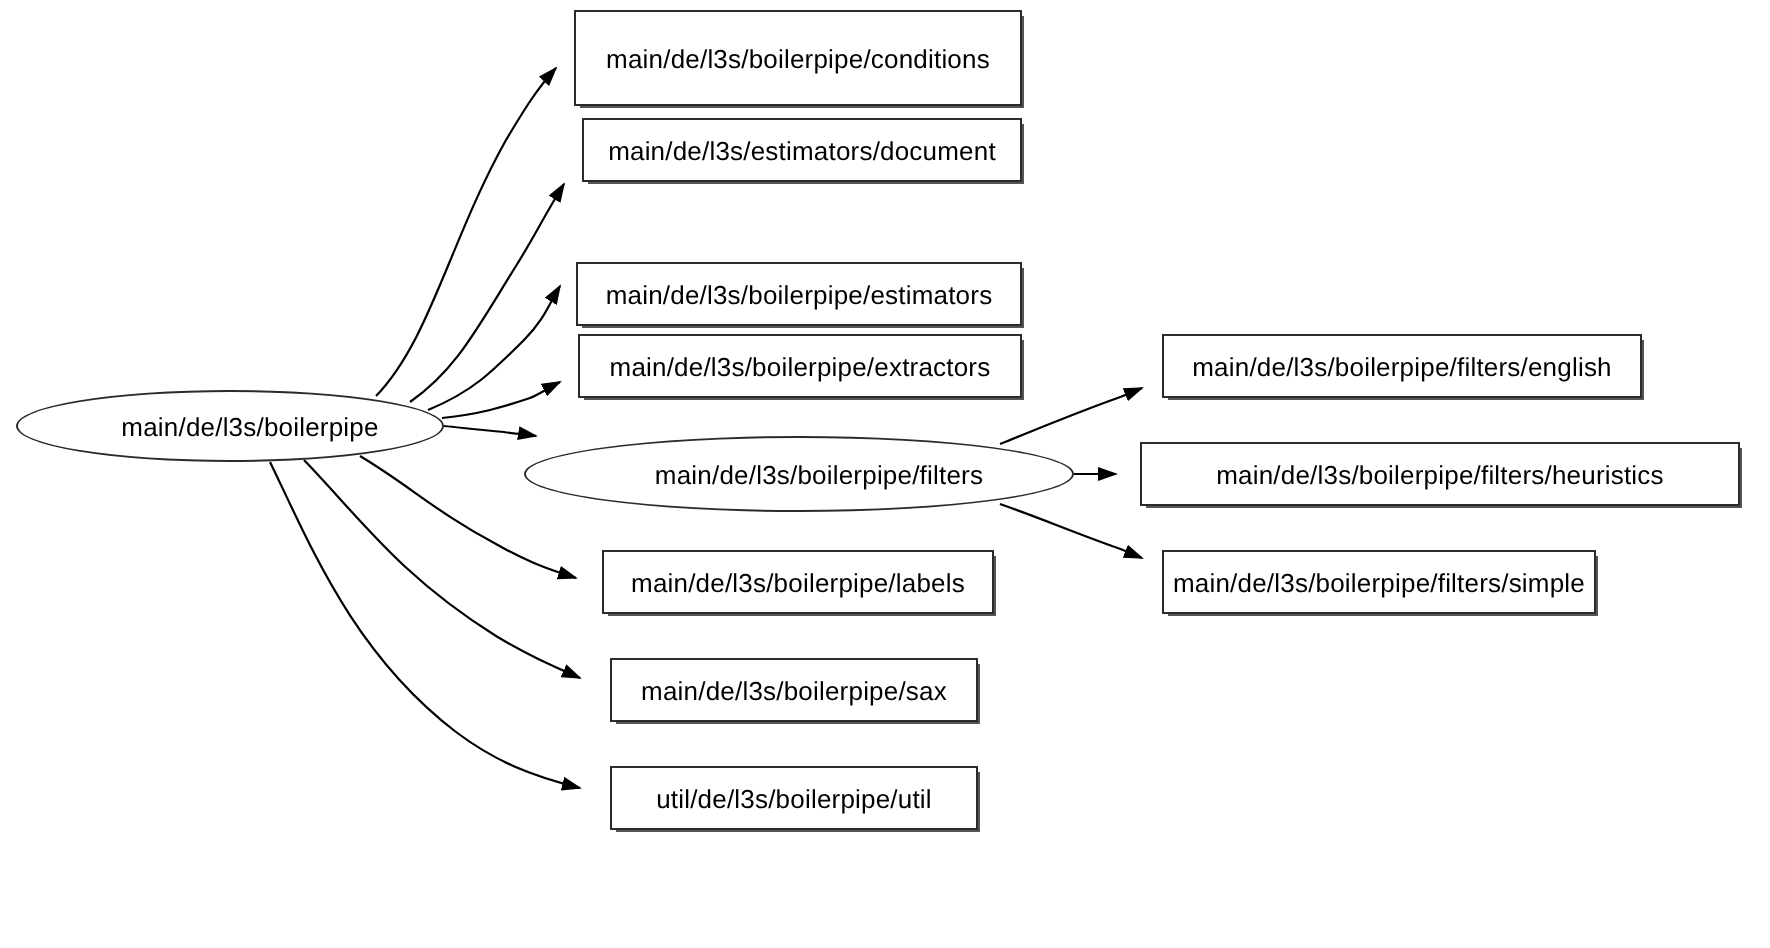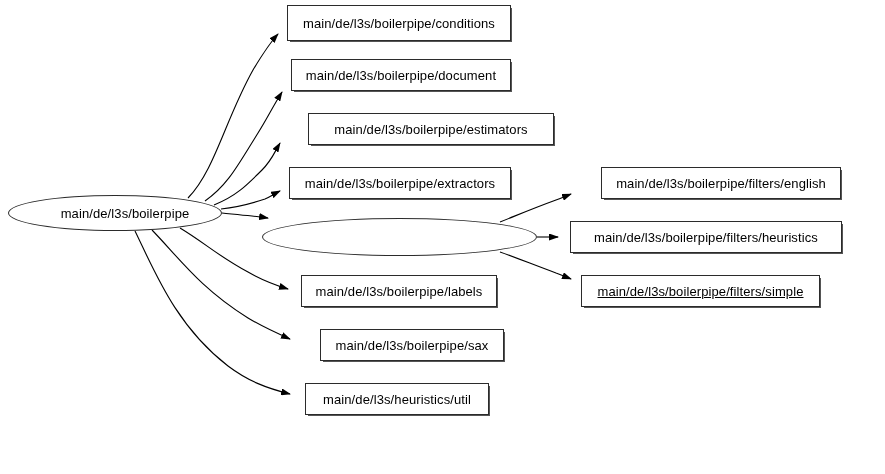--- a/index.html
+++ b/index.html
@@ -89,48 +89,49 @@
         <path d="M 537,237 C 545,237 550,237 558,237" fill="none" stroke="#000000" stroke-width="1.1" marker-end="url(#arrowhead)"></path>
         <path d="M 500,252 C 520,259 534,265 556,273 C 562,275 566,277 571,279" fill="none" stroke="#000000" stroke-width="1.1" marker-end="url(#arrowhead)"></path>
       </g>
   </svg>
 
   <div id="nodes-group">
       <div class="node-ellipse" style="left: 8px; top: 195px; width: 214px; height: 36px;">
         <div class="ellipse-shape"></div>
         <span class="node-label">main/de/l3s/boilerpipe</span>
       </div>
-      <div class="node-box" style="left: 287px; top: 5px; width: 224px; height: 36px;">
+      <div class="node-box" style="left: 287px; top: 5px; width: 224px; height: 48px;">
         <span class="node-label">main/de/l3s/boilerpipe/conditions</span>
       </div>
       <div class="node-box" style="left: 291px; top: 59px; width: 220px; height: 32px;">
-        <span class="node-label">main/de/l3s/boilerpipe/document</span>
+        <span class="node-label">main/de/l3s/estimators/document</span>
       </div>
-      <div class="node-box" style="left: 288px; top: 113px; width: 246px; height: 32px; margin-left: 20px;">
+      <div class="node-box" style="left: 288px; top: 131px; width: 223px; height: 32px;">
         <span class="node-label">main/de/l3s/boilerpipe/estimators</span>
       </div>
       <div class="node-box" style="left: 289px; top: 167px; width: 222px; height: 32px; align-items: center;">
         <span class="node-label">main/de/l3s/boilerpipe/extractors</span>
       </div>
       <div class="node-ellipse" style="left: 262px; top: 218px; width: 275px; height: 38px;">
         <div class="ellipse-shape"></div>
+        <span class="node-label">main/de/l3s/boilerpipe/filters</span>
       </div>
       <div class="node-box" style="left: 301px; top: 275px; width: 196px; height: 32px;">
         <span class="node-label">main/de/l3s/boilerpipe/labels</span>
       </div>
-      <div class="node-box" style="left: 320px; top: 329px; width: 184px; height: 32px;">
+      <div class="node-box" style="left: 305px; top: 329px; width: 184px; height: 32px;">
         <span class="node-label">main/de/l3s/boilerpipe/sax</span>
       </div>
       <div class="node-box" style="left: 305px; top: 383px; width: 184px; height: 32px;">
-        <span class="node-label">main/de/l3s/heuristics/util</span>
+        <span class="node-label">util/de/l3s/boilerpipe/util</span>
       </div>
-      <div class="node-box" style="left: 601px; top: 167px; width: 240px; height: 32px;">
+      <div class="node-box" style="left: 581px; top: 167px; width: 240px; height: 32px;">
         <span class="node-label">main/de/l3s/boilerpipe/filters/english</span>
       </div>
-      <div class="node-box" style="left: 570px; top: 221px; width: 272px; height: 32px;">
+      <div class="node-box" style="left: 570px; top: 221px; width: 300px; height: 32px;">
         <span class="node-label">main/de/l3s/boilerpipe/filters/heuristics</span>
       </div>
-      <div class="node-box" style="left: 581px; top: 275px; width: 239px; height: 32px; text-decoration: underline;">
+      <div class="node-box" style="left: 581px; top: 275px; width: 217px; height: 32px;">
         <span class="node-label">main/de/l3s/boilerpipe/filters/simple</span>
       </div>
     </div>
 
 </div>
 
 </body></html>

